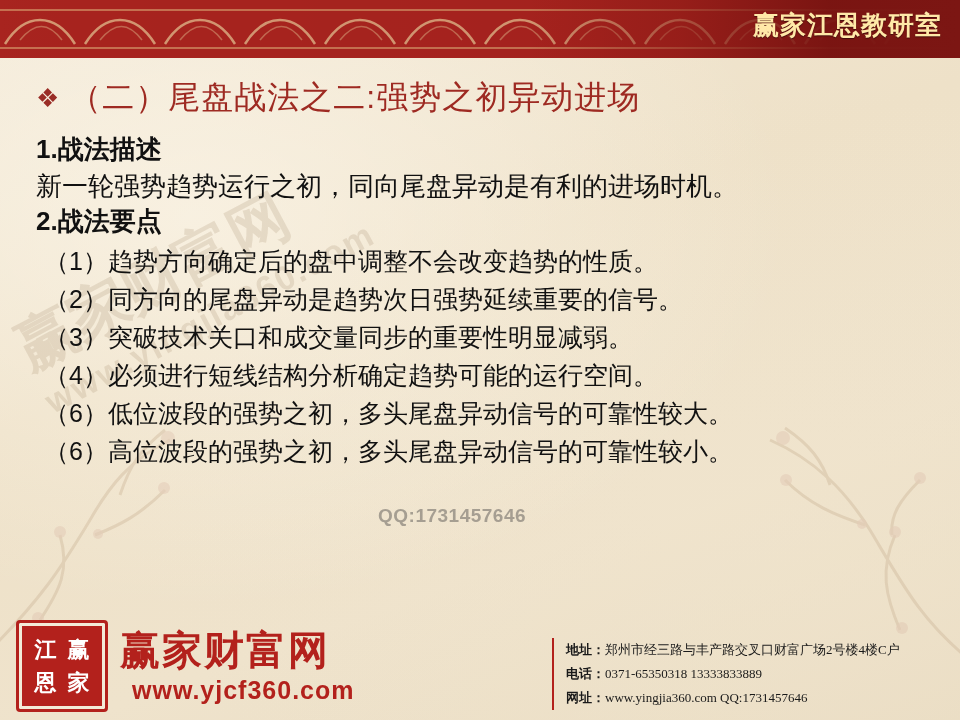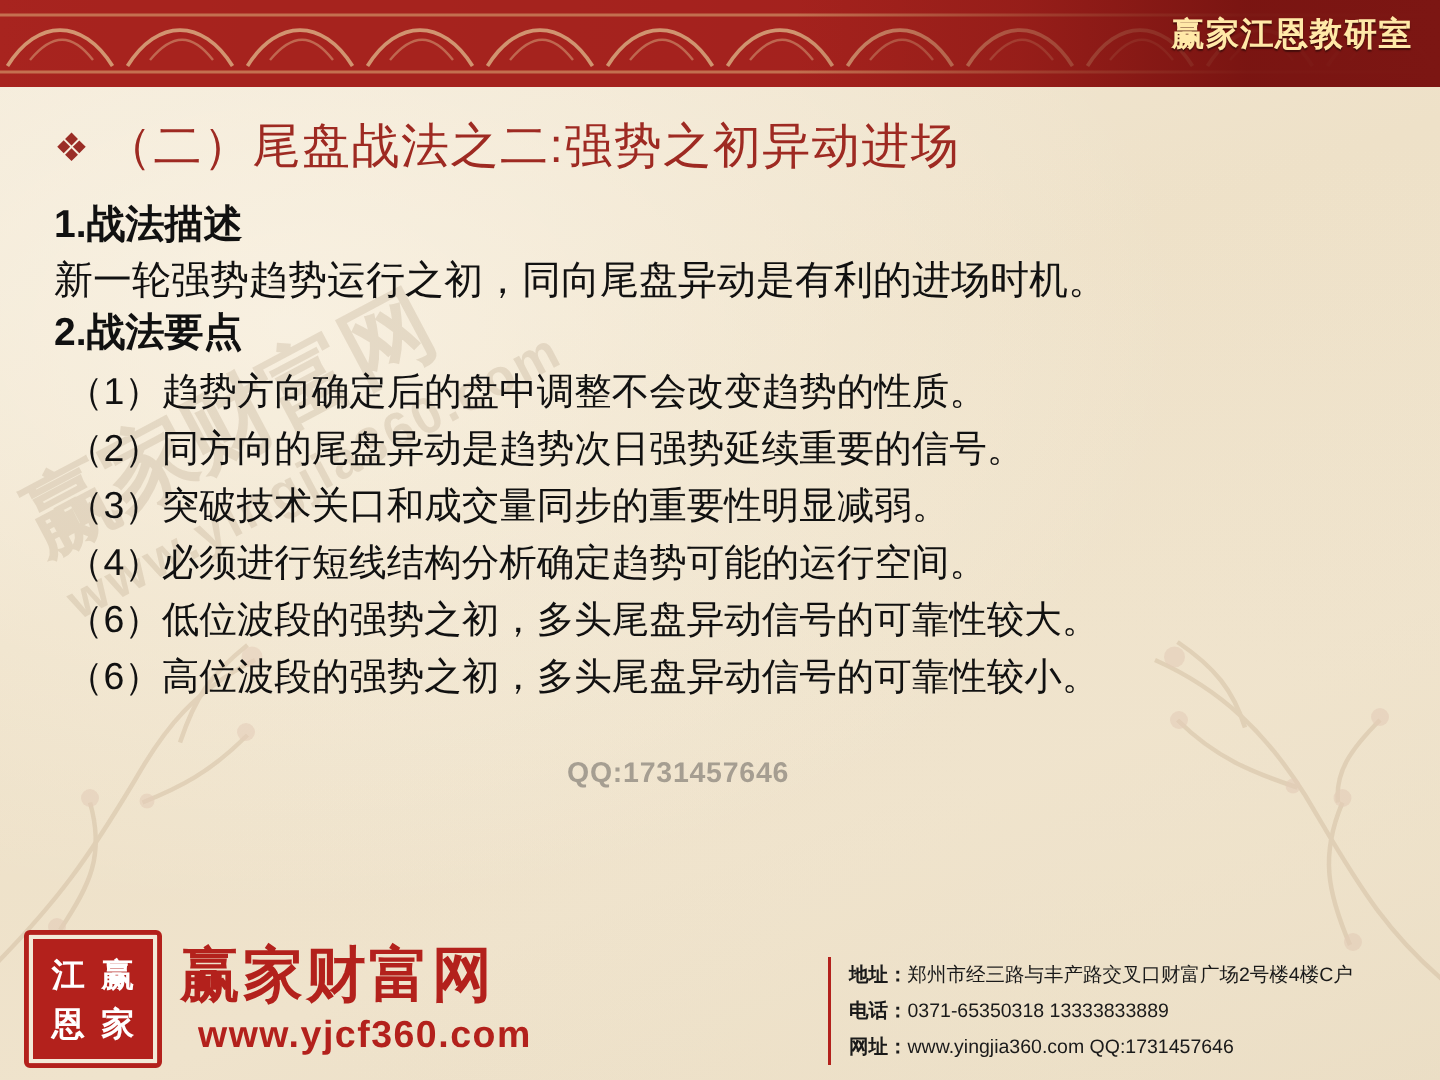--- a/index.html
+++ b/index.html
@@ -51,21 +51,21 @@
   .top-band .fade-right {
     position: absolute;
     top: 0; right: 0;
     width: 430px; height: 58px;
     background: linear-gradient(90deg, rgba(140,26,22,0) 0%, rgba(140,26,22,0.55) 35%, rgba(120,20,17,0.95) 70%, #7c1613 100%);
   }
   .brand-top {
     position: absolute;
     right: 18px;
     top: 8px;
-    font-size: 22px;
+    font-size: 26px;
     font-weight: bold;
     color: #ffe9a8;
     letter-spacing: 1px;
     text-shadow: 0 1px 1px rgba(0,0,0,0.45);
     font-family: "Liberation Sans", sans-serif;
   }
 
   
   .watermark {
     position: absolute;
@@ -210,20 +210,21 @@
   .footer-contact {
     position: absolute;
     right: 14px;
     bottom: 10px;
     width: 380px;
     border-left: 2px solid #b3211c;
     padding-left: 12px;
     color: #1a1a1a;
     font-size: 13px;
     line-height: 1.85;
+    font-family: Liberation Serif, serif;
   }
   .footer-contact .row { white-space: nowrap; }
   .footer-contact .label { font-weight: bold; }
 </style>
 </head>
 <body>
 
 <div class="slide">
 
   <svg class="branch left" viewBox="0 0 330 330">

